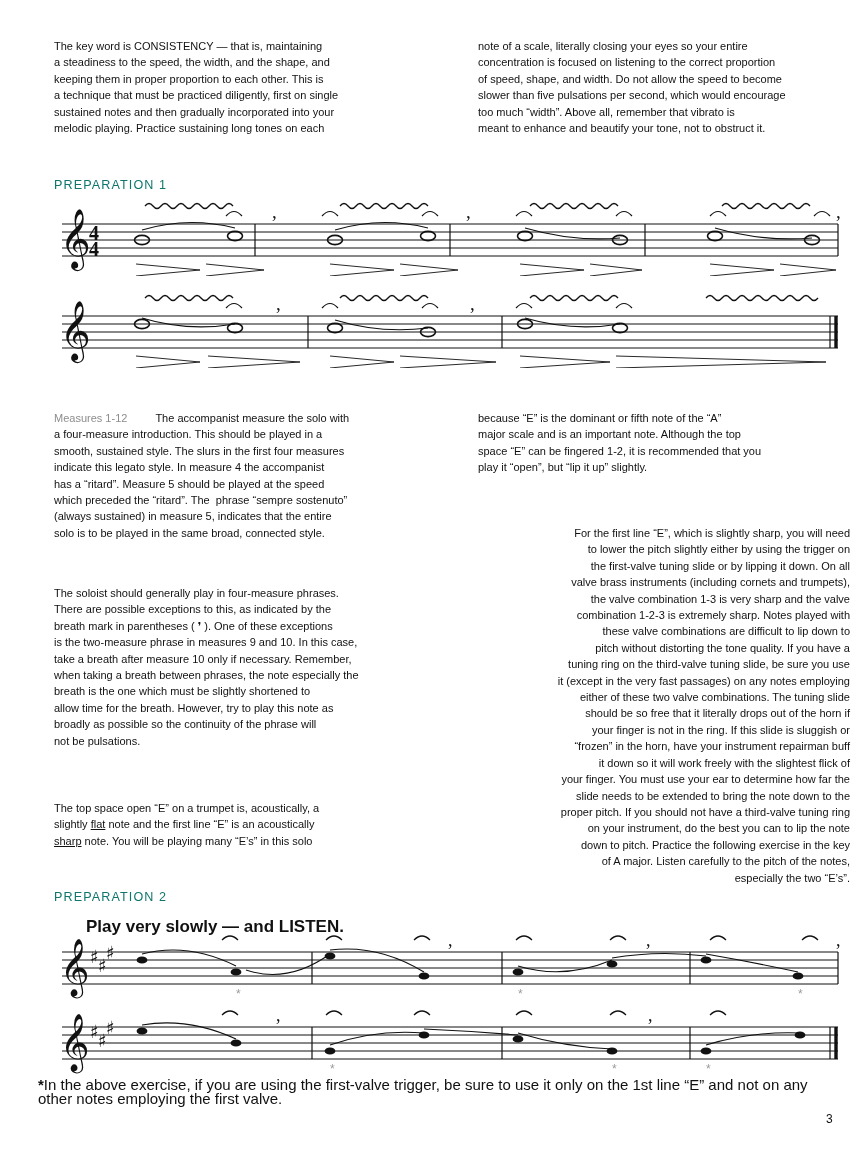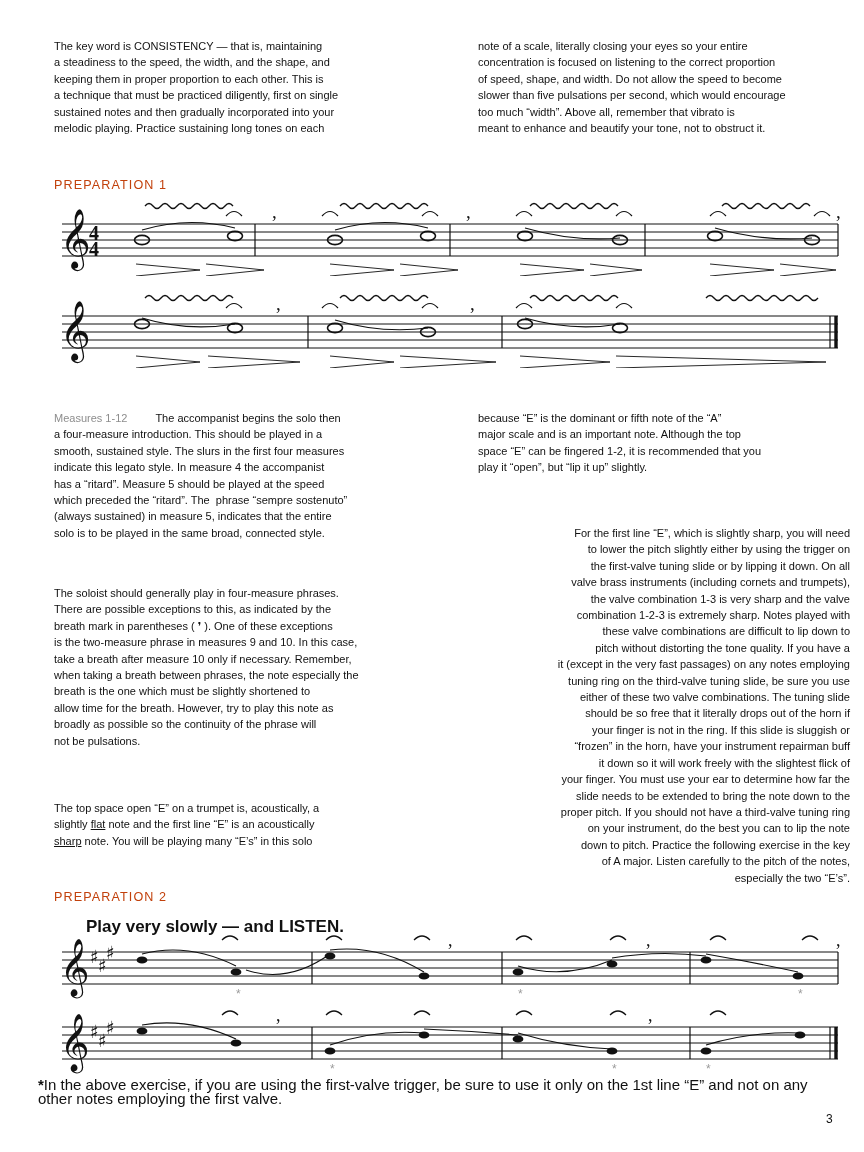--- a/index.html
+++ b/index.html
@@ -30,21 +30,21 @@
     color: #111;
     text-align: left;
   }
 
   .para-line { white-space: pre-wrap; }
 
   .section-label {
     position: absolute;
     font-size: 12.6px;
     letter-spacing: 1.1px;
-    color: #c2410c;
+    color: #0f766e;
   }
 
   .measures-label {
     color: #8d8d8d;
   }
 
   .tiny-note {
     position: absolute;
     font-size: 15px;
     line-height: 14px;
@@ -233,21 +233,21 @@
         <path d="M250 74 L158 68 M250 74 L158 80"></path>
         <path d="M280 68 L344 74 M280 80 L344 74"></path>
         <path d="M446 74 L350 68 M446 74 L350 80"></path>
         <path d="M470 68 L560 74 M470 80 L560 74"></path>
         <path d="M776 74 L566 68 M776 74 L566 80"></path>
       </g>
     </svg>
   </div>
 
   <div class="col" style="left:54px; top:410px; width:372px;">
-    <div class="para-line"><span class="measures-label">Measures 1-12</span><span style="display:inline-block;width:28px;"></span><span>The accompanist begins the solo then</span></div>
+    <div class="para-line"><span class="measures-label">Measures 1-12</span><span style="display:inline-block;width:28px;"></span><span>The accompanist measure the solo with</span></div>
     <div class="para-line">a four-measure introduction. This should be played in a</div>
     <div class="para-line">smooth, sustained style. The slurs in the first four measures</div>
     <div class="para-line">indicate this legato style. In measure 4 the accompanist</div>
     <div class="para-line">has a “ritard”. Measure 5 should be played at the speed</div>
     <div class="para-line">which preceded the “ritard”. The  phrase “sempre sostenuto”</div>
     <div class="para-line">(always sustained) in measure 5, indicates that the entire</div>
     <div class="para-line">solo is to be played in the same broad, connected style.</div>
   </div>
 
   <div class="col" style="left:54px; top:585px; width:372px;">
@@ -278,22 +278,22 @@
 
   <div class="col" style="left:478px; top:525px; width:372px;text-align:right;">
     <div class="para-line">For the first line “E”, which is slightly sharp, you will need</div>
     <div class="para-line">to lower the pitch slightly either by using the trigger on</div>
     <div class="para-line">the first-valve tuning slide or by lipping it down. On all</div>
     <div class="para-line">valve brass instruments (including cornets and trumpets),</div>
     <div class="para-line">the valve combination 1-3 is very sharp and the valve</div>
     <div class="para-line">combination 1-2-3 is extremely sharp. Notes played with</div>
     <div class="para-line">these valve combinations are difficult to lip down to</div>
     <div class="para-line">pitch without distorting the tone quality. If you have a</div>
+    <div class="para-line">tuning ring on the third-valve tuning slide, be sure you use</div>
     <div class="para-line">it (except in the very fast passages) on any notes employing</div>
-    <div class="para-line">tuning ring on the third-valve tuning slide, be sure you use</div>
     <div class="para-line">either of these two valve combinations. The tuning slide</div>
     <div class="para-line">should be so free that it literally drops out of the horn if</div>
     <div class="para-line">your finger is not in the ring. If this slide is sluggish or</div>
     <div class="para-line">“frozen” in the horn, have your instrument repairman buff</div>
     <div class="para-line">it down so it will work freely with the slightest flick of</div>
     <div class="para-line">your finger. You must use your ear to determine how far the</div>
     <div class="para-line">slide needs to be extended to bring the note down to the</div>
     <div class="para-line">proper pitch. If you should not have a third-valve tuning ring</div>
     <div class="para-line">on your instrument, do the best you can to lip the note</div>
     <div class="para-line">down to pitch. Practice the following exercise in the key</div>

